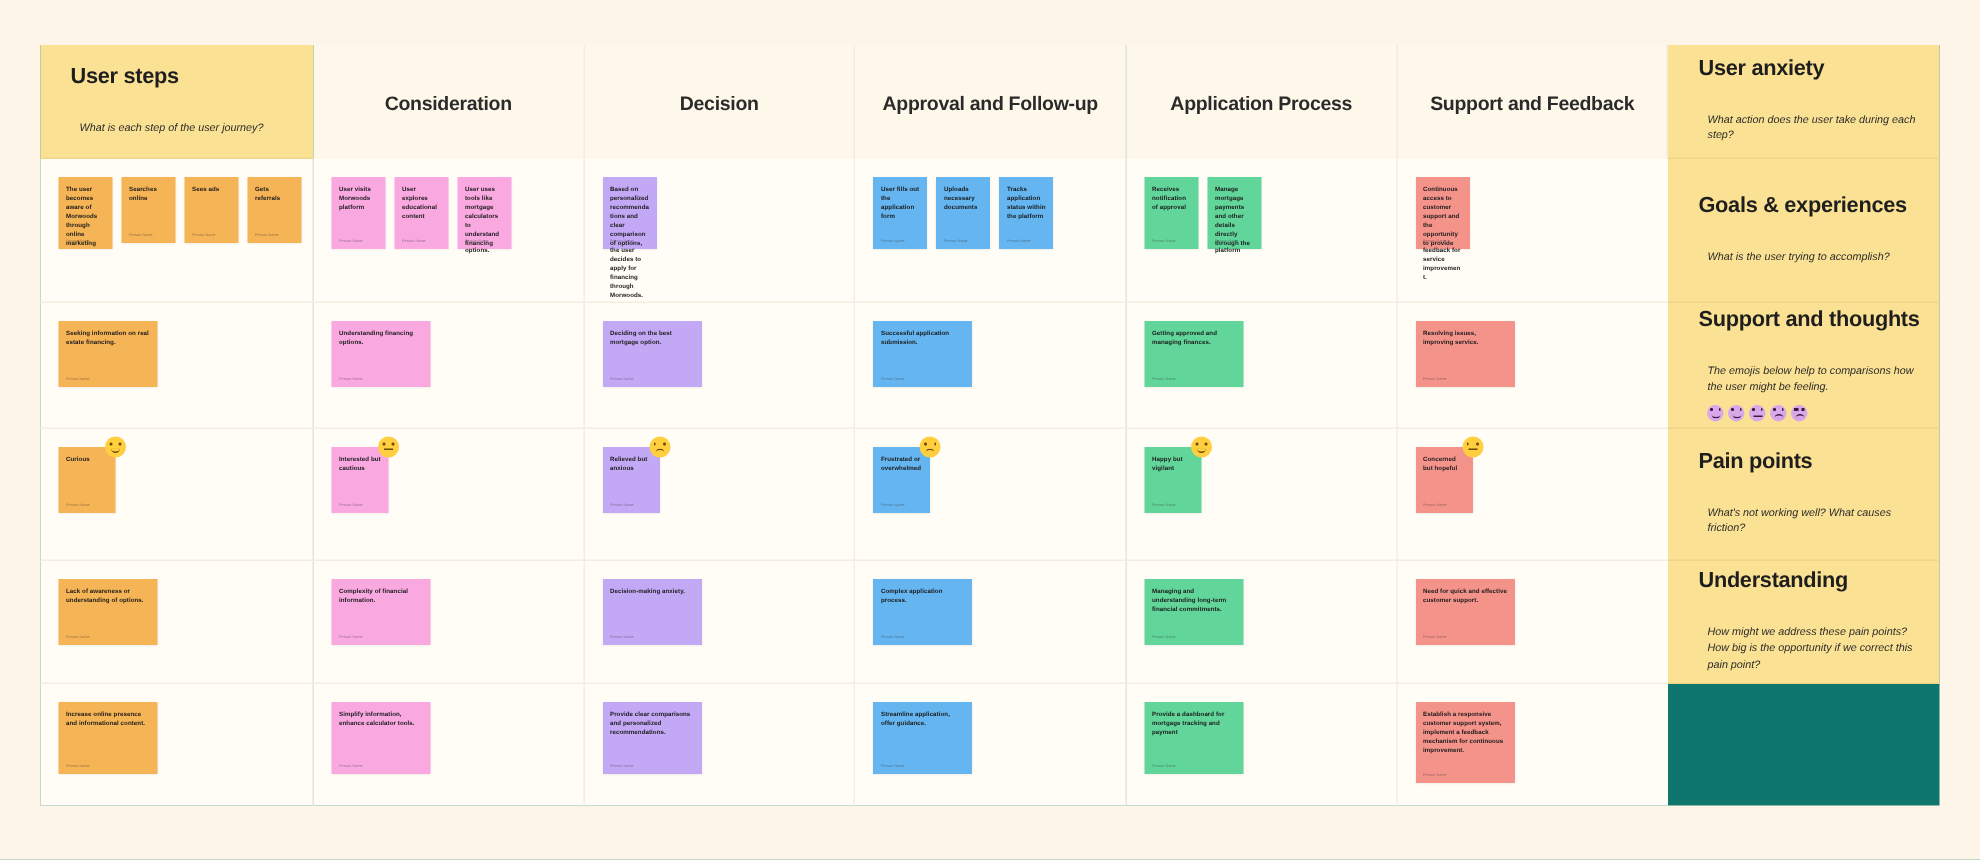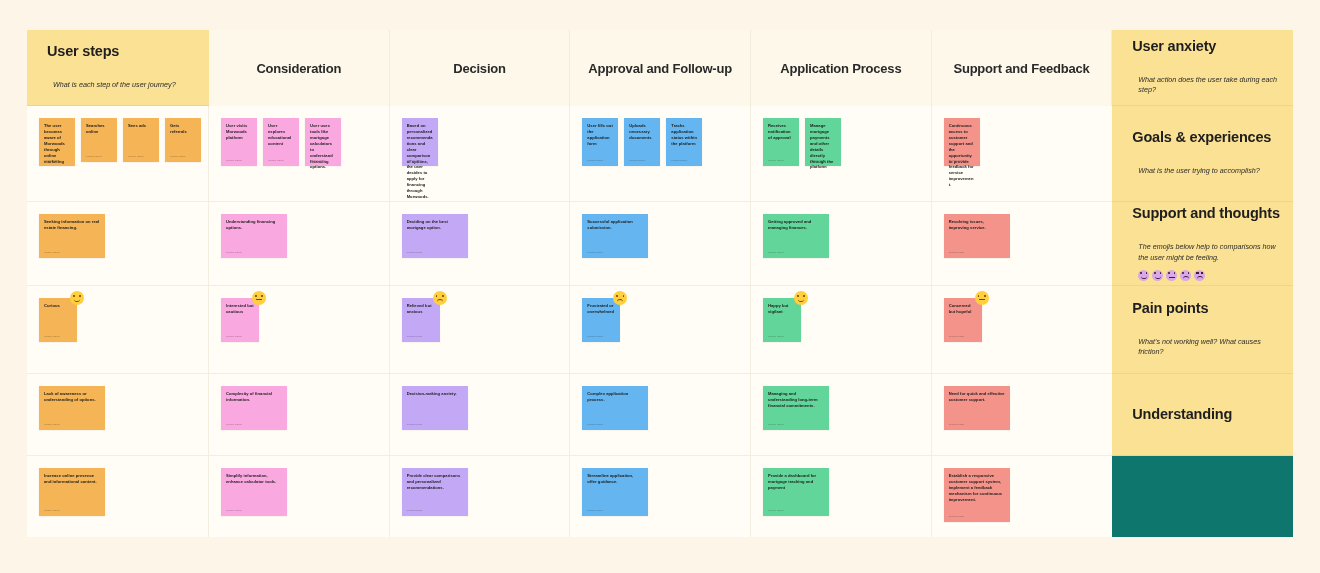--- a/index.html
+++ b/index.html
@@ -402,20 +402,21 @@
     </div>
   <div class="cell lastcol" id="c-pp-5">
       <div class="note n-pain" style="background: rgb(244, 147, 138);">
         <div class="ntext">Need for quick and effective customer support.</div>
         <div class="nauthor">Person Name</div>
       </div>
     </div>
 
   <div class="rowhead">
     <div class="rh-title">Understanding</div>
+    <div class="rh-sub">How might we address these pain points? How big is the opportunity if we correct this pain point?</div>
   </div>
   <div class="cell lastrow" id="c-op-0">
       <div class="note n-opp" style="background: rgb(245, 180, 85);">
         <div class="ntext">Increase online presence and informational content.</div>
         <div class="nauthor">Person Name</div>
       </div>
     </div>
   <div class="cell lastrow" id="c-op-1">
       <div class="note n-opp" style="background: rgb(249, 168, 224);">
         <div class="ntext">Simplify information, enhance calculator tools.</div>

